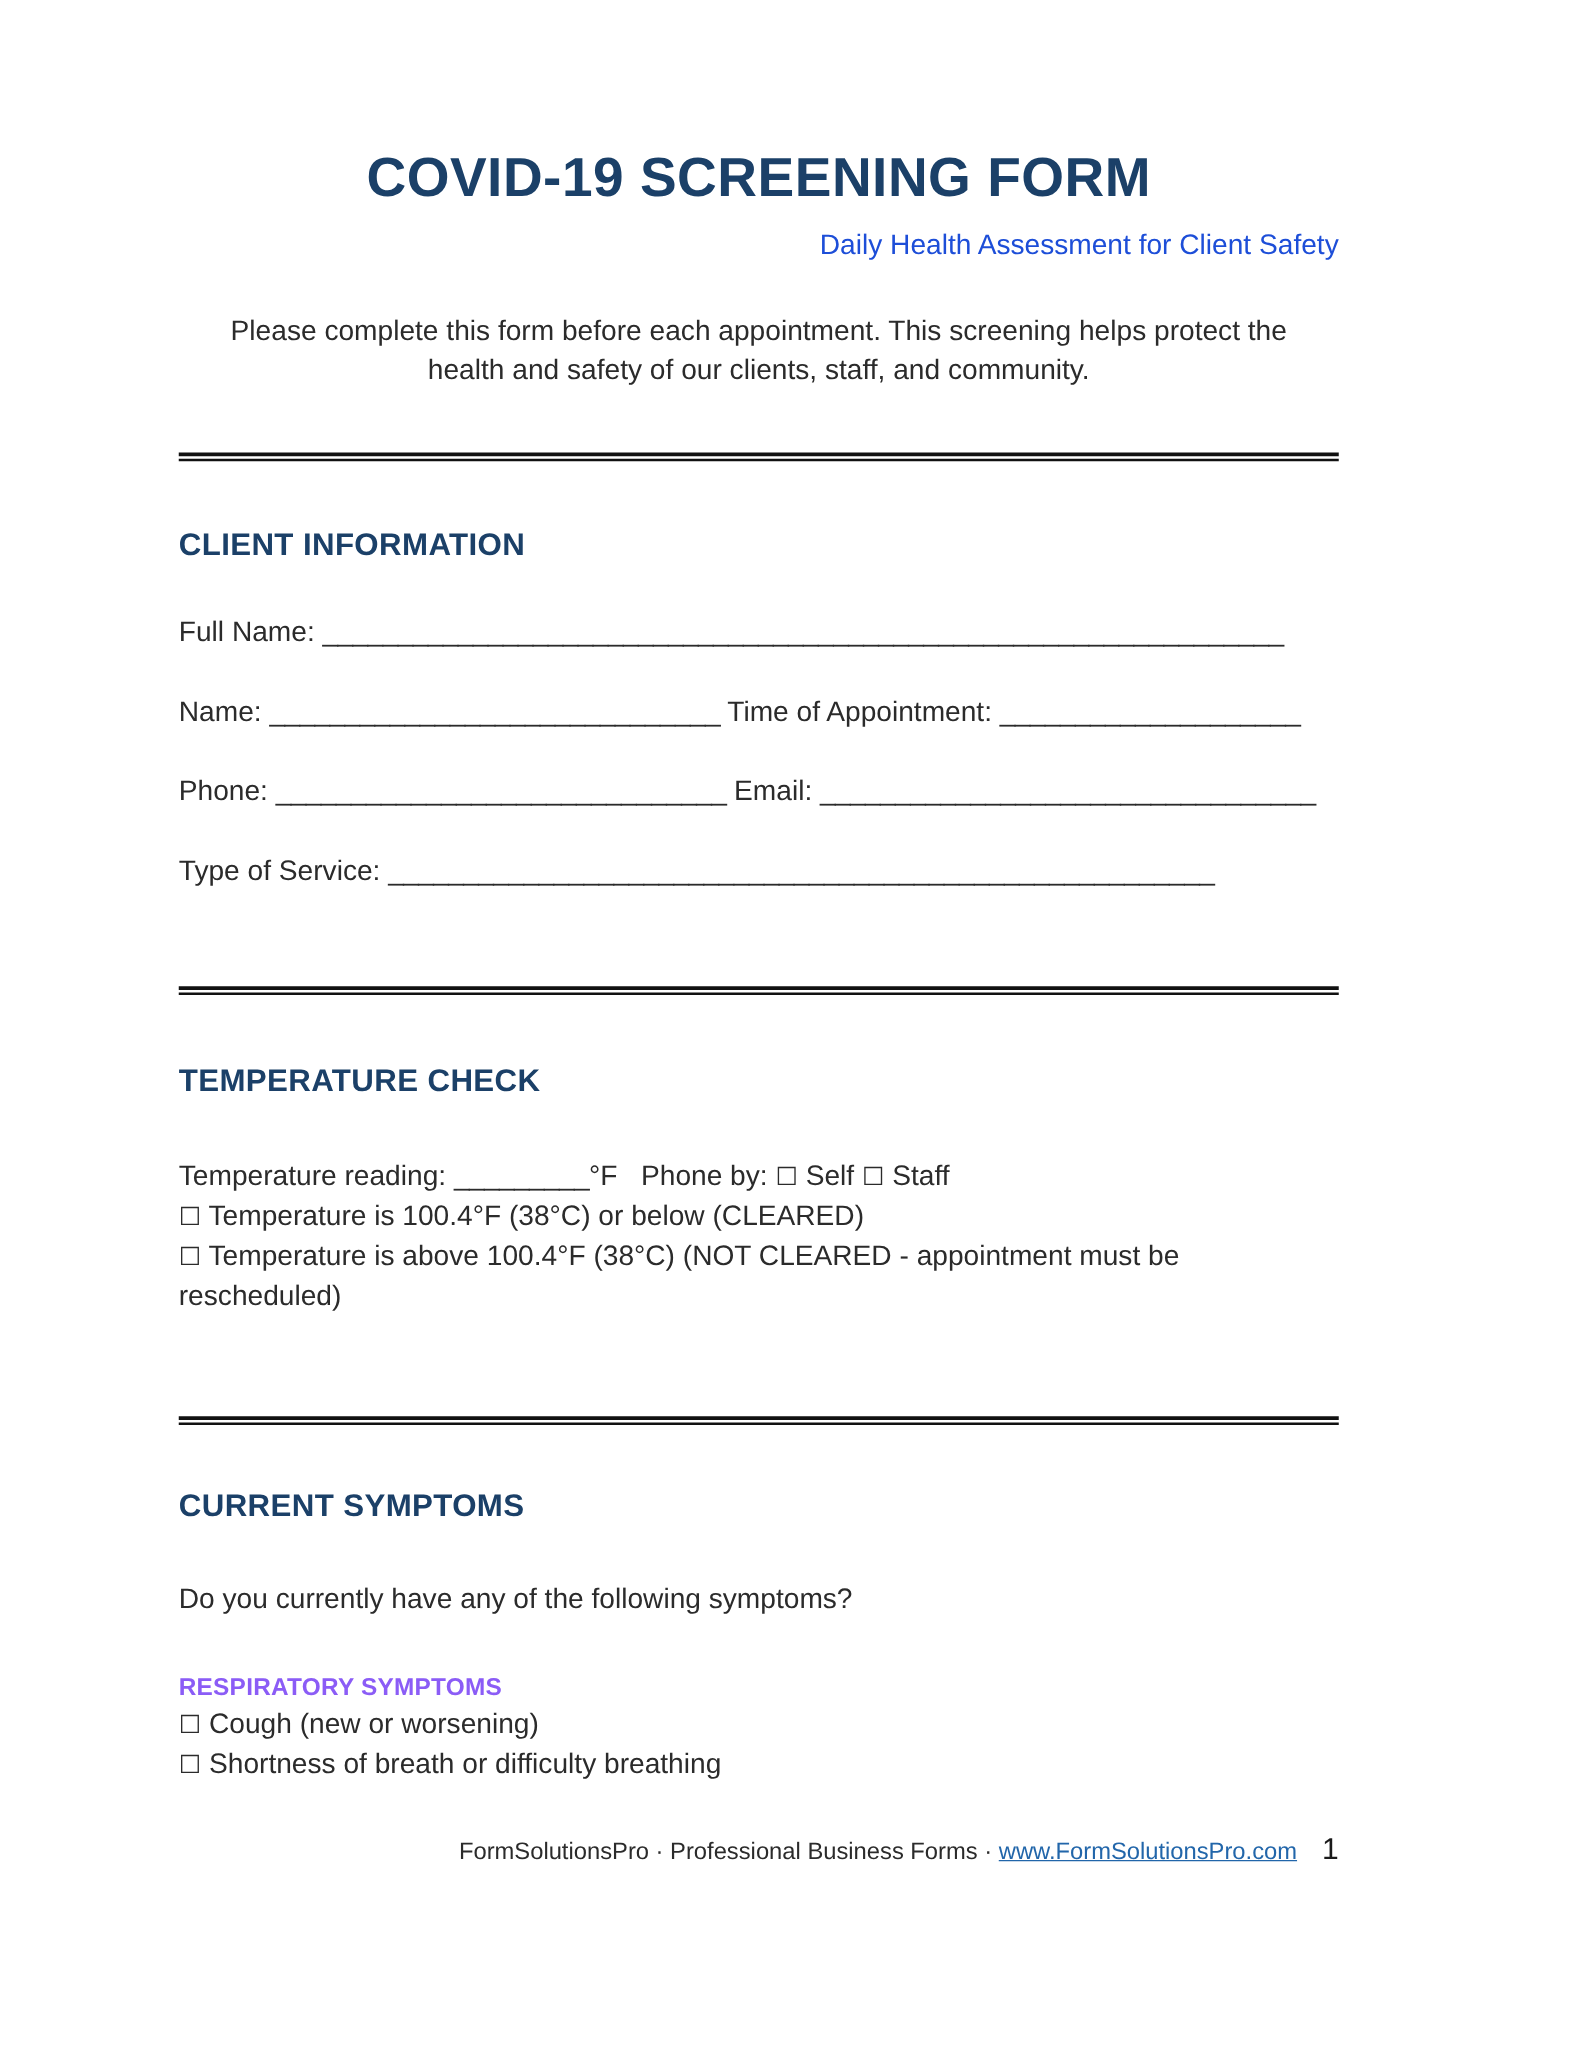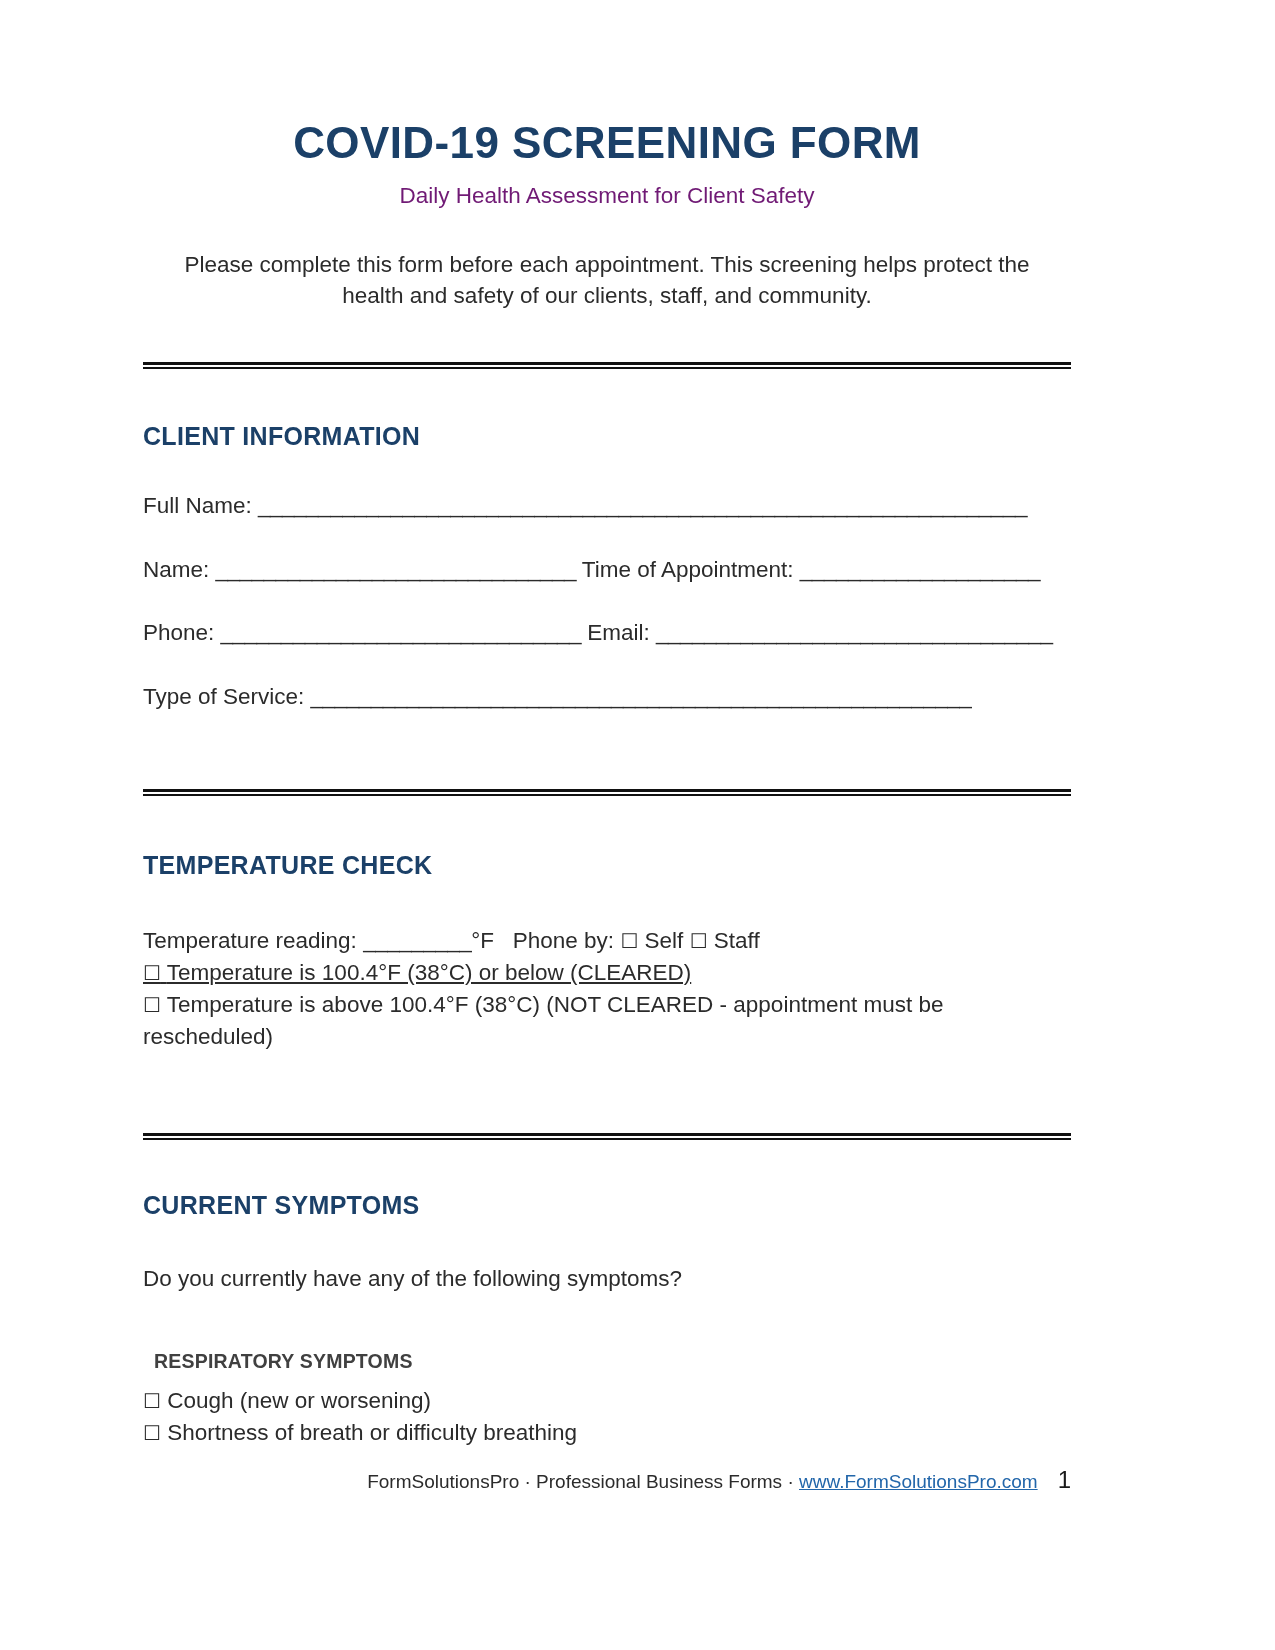--- a/index.html
+++ b/index.html
@@ -32,23 +32,23 @@
     text-align: center;
     color: #1b4068;
     font-size: 44px;
     font-weight: bold;
     letter-spacing: 0.4px;
     margin: 0;
     padding-top: 118px;
     line-height: 1.12;
   }
   .doc-subtitle {
-    text-align: center;
-    font-size: 22.5px;
-    color: #701a75;
+    text-align: right;
+    font-size: 22.5px;
+    color: #1d4ed8;
     margin: 14px 0 0 0;
     font-weight: normal;
     line-height: 1.3;
   }
   .doc-intro {
     text-align: center;
     font-size: 22.5px;
     color: #2b2b2b;
     margin: 38px auto 0 auto;
     width: 905px;
@@ -91,29 +91,29 @@
   }
   .field-line.first { margin-top: 40px; }
 
   .body-line {
     font-size: 22.5px;
     color: #2b2b2b;
     line-height: 1.42;
     margin: 0;
   }
   .temp-reading { margin-top: 45px; }
-  .temp-opts    { margin-top: 40px; text-decoration: underline; }
+  .temp-opts    { margin-top: 40px; }
   .question     { margin-top: 43px; }
 
   .sub-head {
-    color: #404040;
+    color: #8b5cf6;
     font-size: 19.5px;
     font-weight: bold;
     letter-spacing: 0.2px;
-    margin: 11px;
+    margin: 0;
     padding-top: 42px;
     line-height: 1.35;
   }
   .checkitem {
     font-size: 22.5px;
     color: #2b2b2b;
     line-height: 1.42;
     margin: 0;
   }
   .box {

